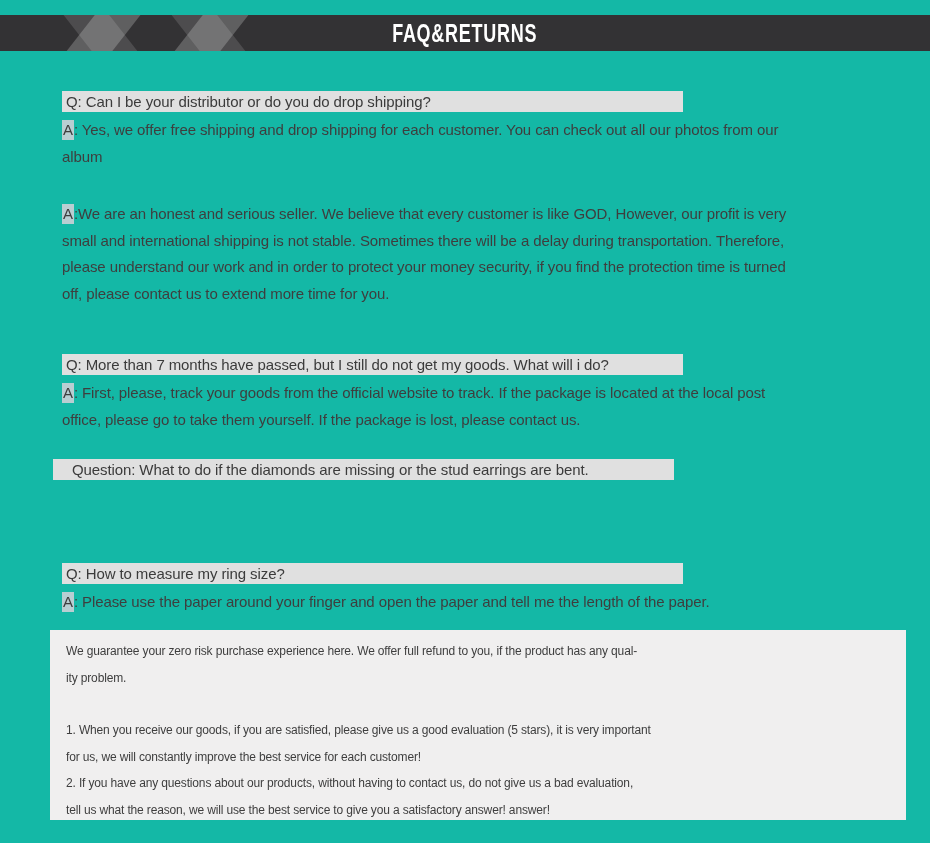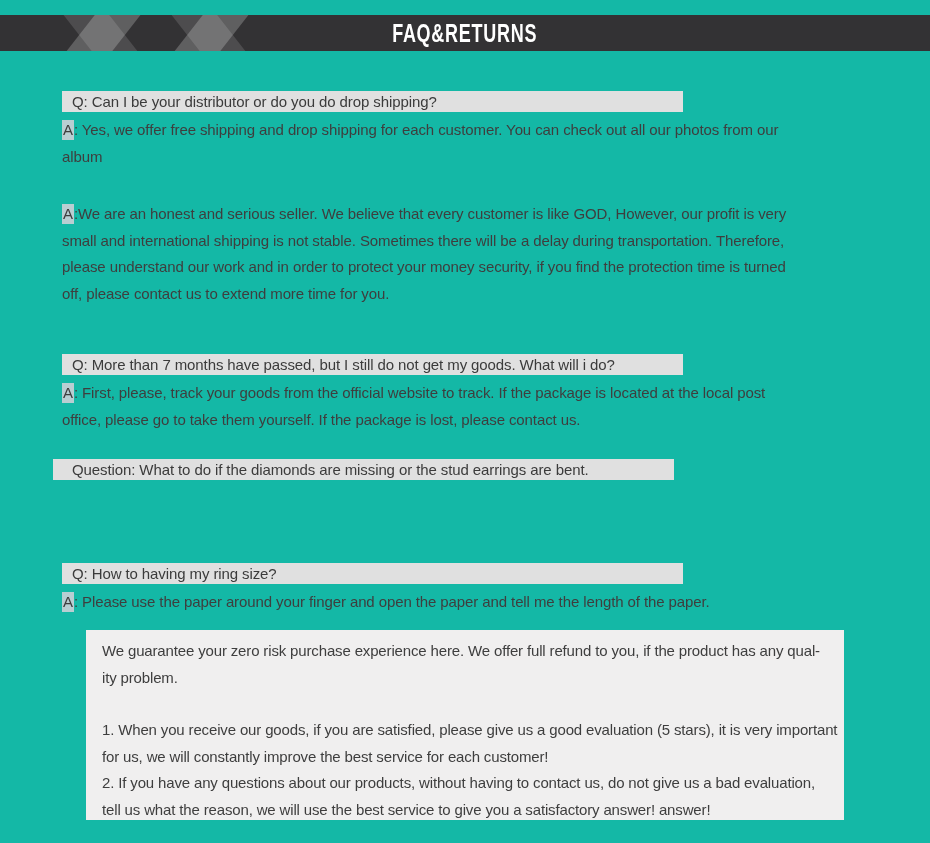--- a/index.html
+++ b/index.html
@@ -38,21 +38,21 @@
     line-height:36px; letter-spacing:1px;
     transform:scaleX(0.72);
     white-space:nowrap;
   }
 
   
   .qa { position:absolute; left:62px; width:860px; font-size:15px; letter-spacing:-0.1px; }
   .q {
     display:block;
     width:621px; height:21px;
-    padding-left:10px;
+    padding-left:4px;
     line-height:21px;
     background:#e0e0e0;
     color:#3b3b3b;
     white-space:nowrap; overflow:hidden;
   }
   .q.q-wide { margin-left:-9px; padding-left:19px; }
   .a {
     margin-top:5px;
     line-height:26.5px;
     width:850px;
@@ -65,24 +65,24 @@
 
   .qa.pos1 { top:91px;  }
   .qa.pos2 { top:196px; }
   .qa.pos3 { top:354px; }
   .qa.pos4 { top:459px; }
   .qa.pos5 { top:563px; }
 
   
   .guarantee {
     position:absolute; left:50px; top:630px;
-    width:758px; height:190px;
+    width:856px; height:190px;
     background:#f0efef;
     padding:8px 4px 10px 16px;
-    font-size:15px; letter-spacing:-0.15px;margin-left:36px;
+    font-size:12px; letter-spacing:-0.15px;
   }
   .g-par {
     line-height:26.5px;
     white-space:pre-line;
     color:#3e3e3e;
   }
   .g-par.second { margin-top:26px; }
 </style>
 </head>
 <body>
@@ -118,21 +118,21 @@
     <div class="q">Q: More than 7 months have passed, but I still do not get my goods. What will i do?</div>
     <p class="a"><span class="mark">A</span><span class="a-text">: First, please, track your goods from the official website to track. If the package is located at the local post
 office, please go to take them yourself. If the package is lost, please contact us.</span></p>
   </section>
 
   <section class="qa pos4">
     <div class="q q-wide">Question: What to do if the diamonds are missing or the stud earrings are bent.</div>
   </section>
 
   <section class="qa pos5">
-    <div class="q">Q: How to having my ring size?</div>
+    <div class="q">Q: How to measure my ring size?</div>
     <p class="a"><span class="mark">A</span><span class="a-text">: Please use the paper around your finger and open the paper and tell me the length of the paper.</span></p>
   </section>
 
   <section class="guarantee">
     <p class="g-par">We guarantee your zero risk purchase experience here. We offer full refund to you, if the product has any qual-
 ity problem.</p>
     <p class="g-par second">1. When you receive our goods, if you are satisfied, please give us a good evaluation (5 stars), it is very important
 for us, we will constantly improve the best service for each customer!
 2. If you have any questions about our products, without having to contact us, do not give us a bad evaluation,
 tell us what the reason, we will use the best service to give you a satisfactory answer! answer!</p>

